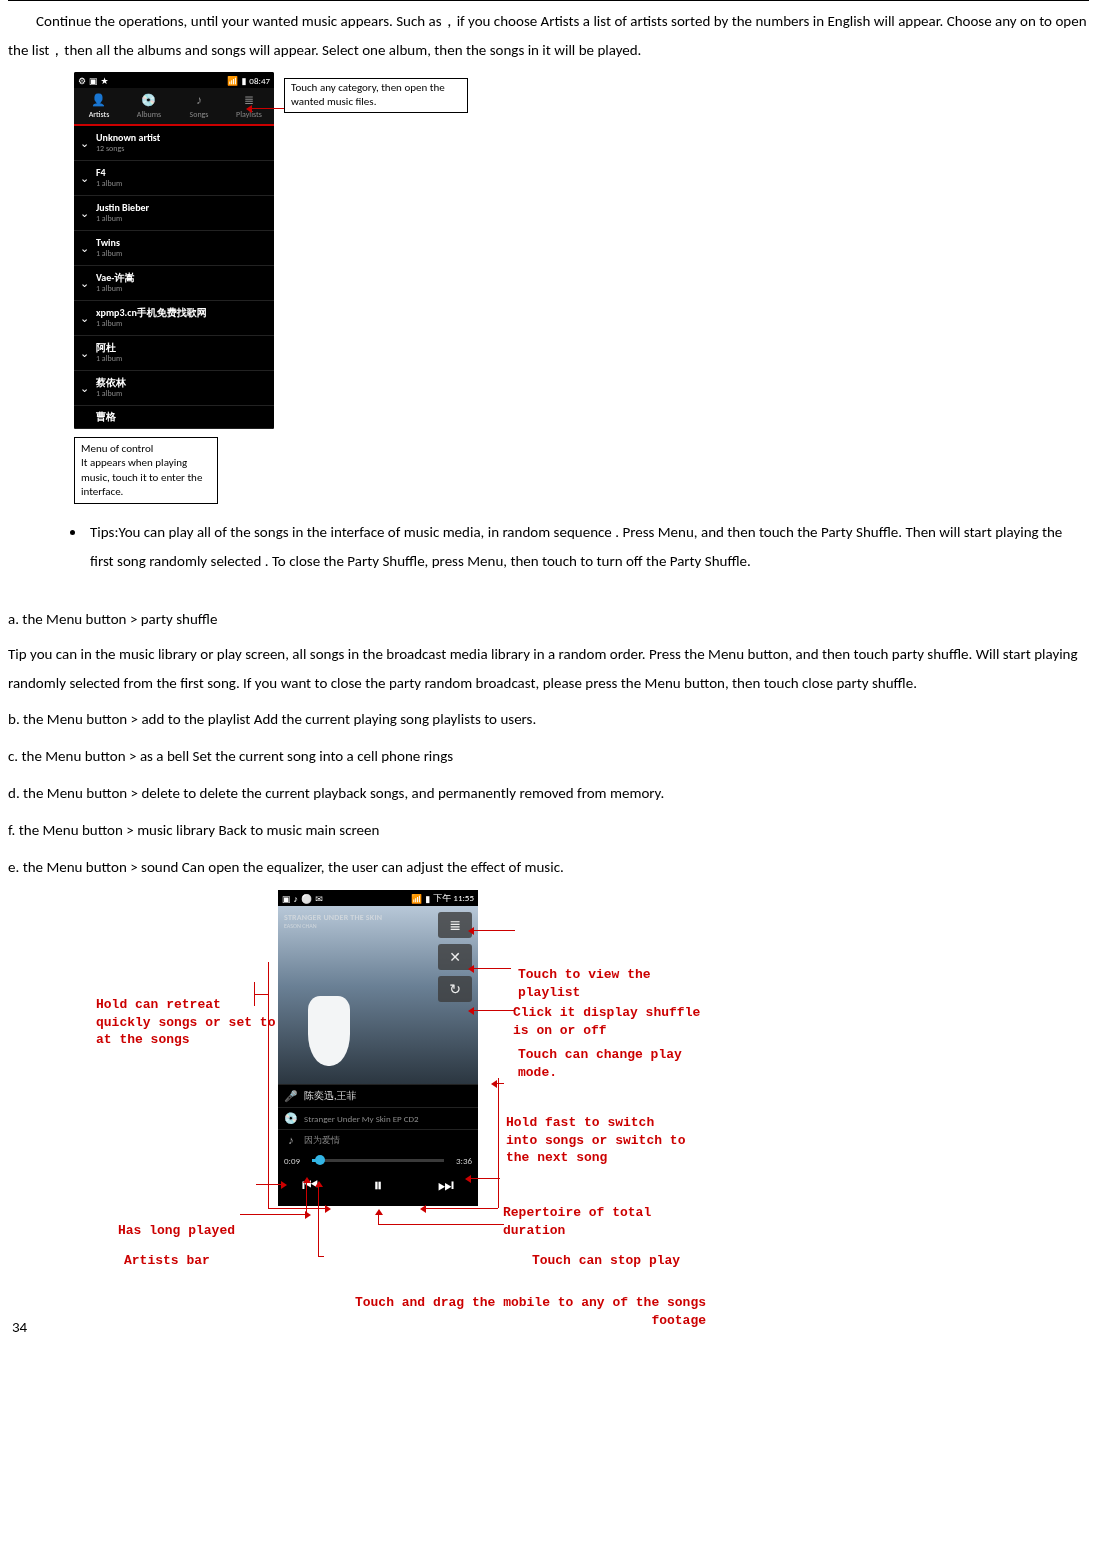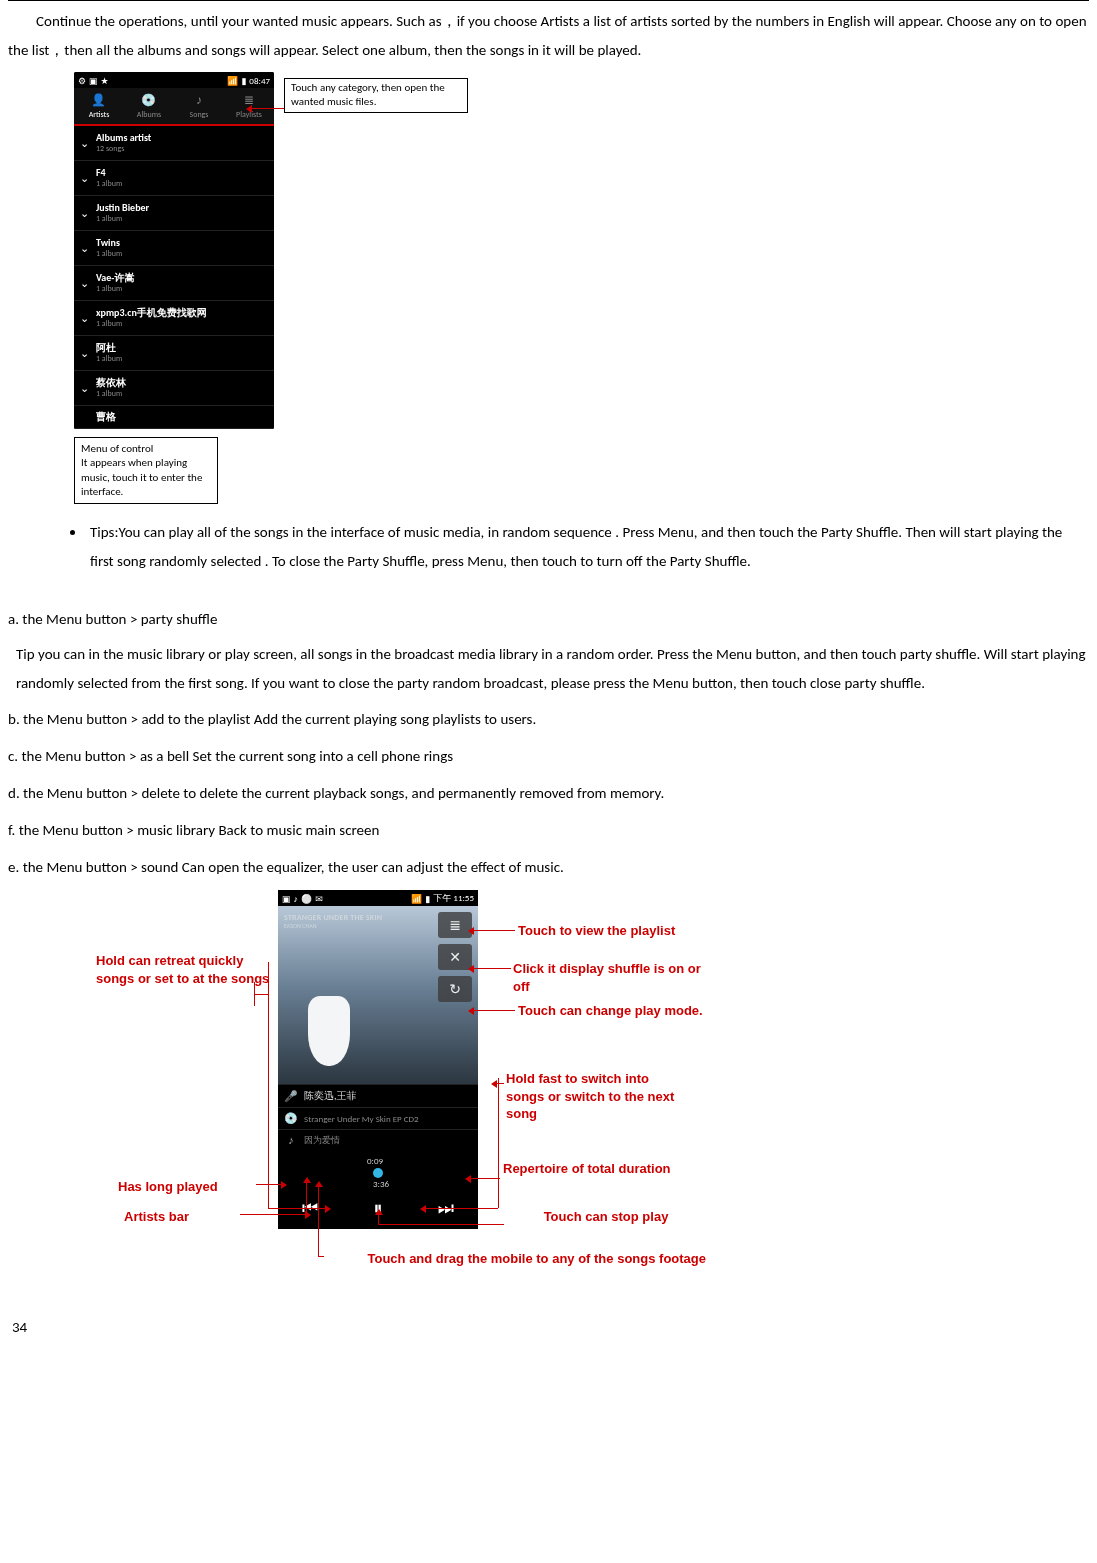--- a/index.html
+++ b/index.html
@@ -162,21 +162,20 @@
     }
     .menu-items {
       line-height: 2.2;
     }
     .menu-item {
       margin-bottom: 4px;
     }
     .tip-sub {
       line-height: 1.9;
       margin-bottom: 6px;
-      margin-left: 8px;
     }
     .player-section {
       position: relative;
       margin: 6px 0 0 0;
       height: 420px;
     }
     .player-phone {
       position: absolute;
       left: 270px;
       top: 0;
@@ -265,21 +264,20 @@
     .tm-text.dim {
       color: #888;
       font-size: 9px;
     }
     .progress-row {
       display: flex;
       align-items: center;
       gap: 6px;
       padding: 4px 6px 2px;
       background: #000;
-      flex-direction: column;
     }
     .time {
       font-size: 9px;
       color: #ccc;
       width: 22px;
     }
     .time.right {
       text-align: right;
     }
     .pbar {
@@ -312,25 +310,26 @@
       align-items: center;
       padding: 6px 24px 10px;
       background: #000;
     }
     .ctrl {
       color: #fff;
       font-size: 18px;
     }
     .callout {
       position: absolute;
-      font-family: Liberation Sans, sans-serif;
+      font-family: Liberation Mono, monospace;
       color: #c00;
       font-size: 13px;
       font-weight: bold;
       line-height: 1.35;
+      margin-top: 44px;
     }
     .line {
       position: absolute;
       background: #c00;
     }
     .line.h { height: 1px; }
     .line.v { width: 1px; }
     .arrow-right::after, .arrow-left::after, .arrow-up::after, .arrow-down::after {
       content: "";
       position: absolute;
@@ -399,21 +398,21 @@
           </div>
           <div class="phone-tab">
             <div class="tab-icon">≣</div>
             <div>Playlists</div>
           </div>
         </div>
 
         <div class="artist-row">
           <div class="artist-chevron">⌄</div>
           <div class="artist-info">
-            <div class="artist-name">Albums artist</div>
+            <div class="artist-name">Unknown artist</div>
             <div class="artist-meta">12 songs</div>
           </div>
         </div>
         <div class="artist-row">
           <div class="artist-chevron">⌄</div>
           <div class="artist-info">
             <div class="artist-name">F4</div>
             <div class="artist-meta">1 album</div>
           </div>
         </div>

